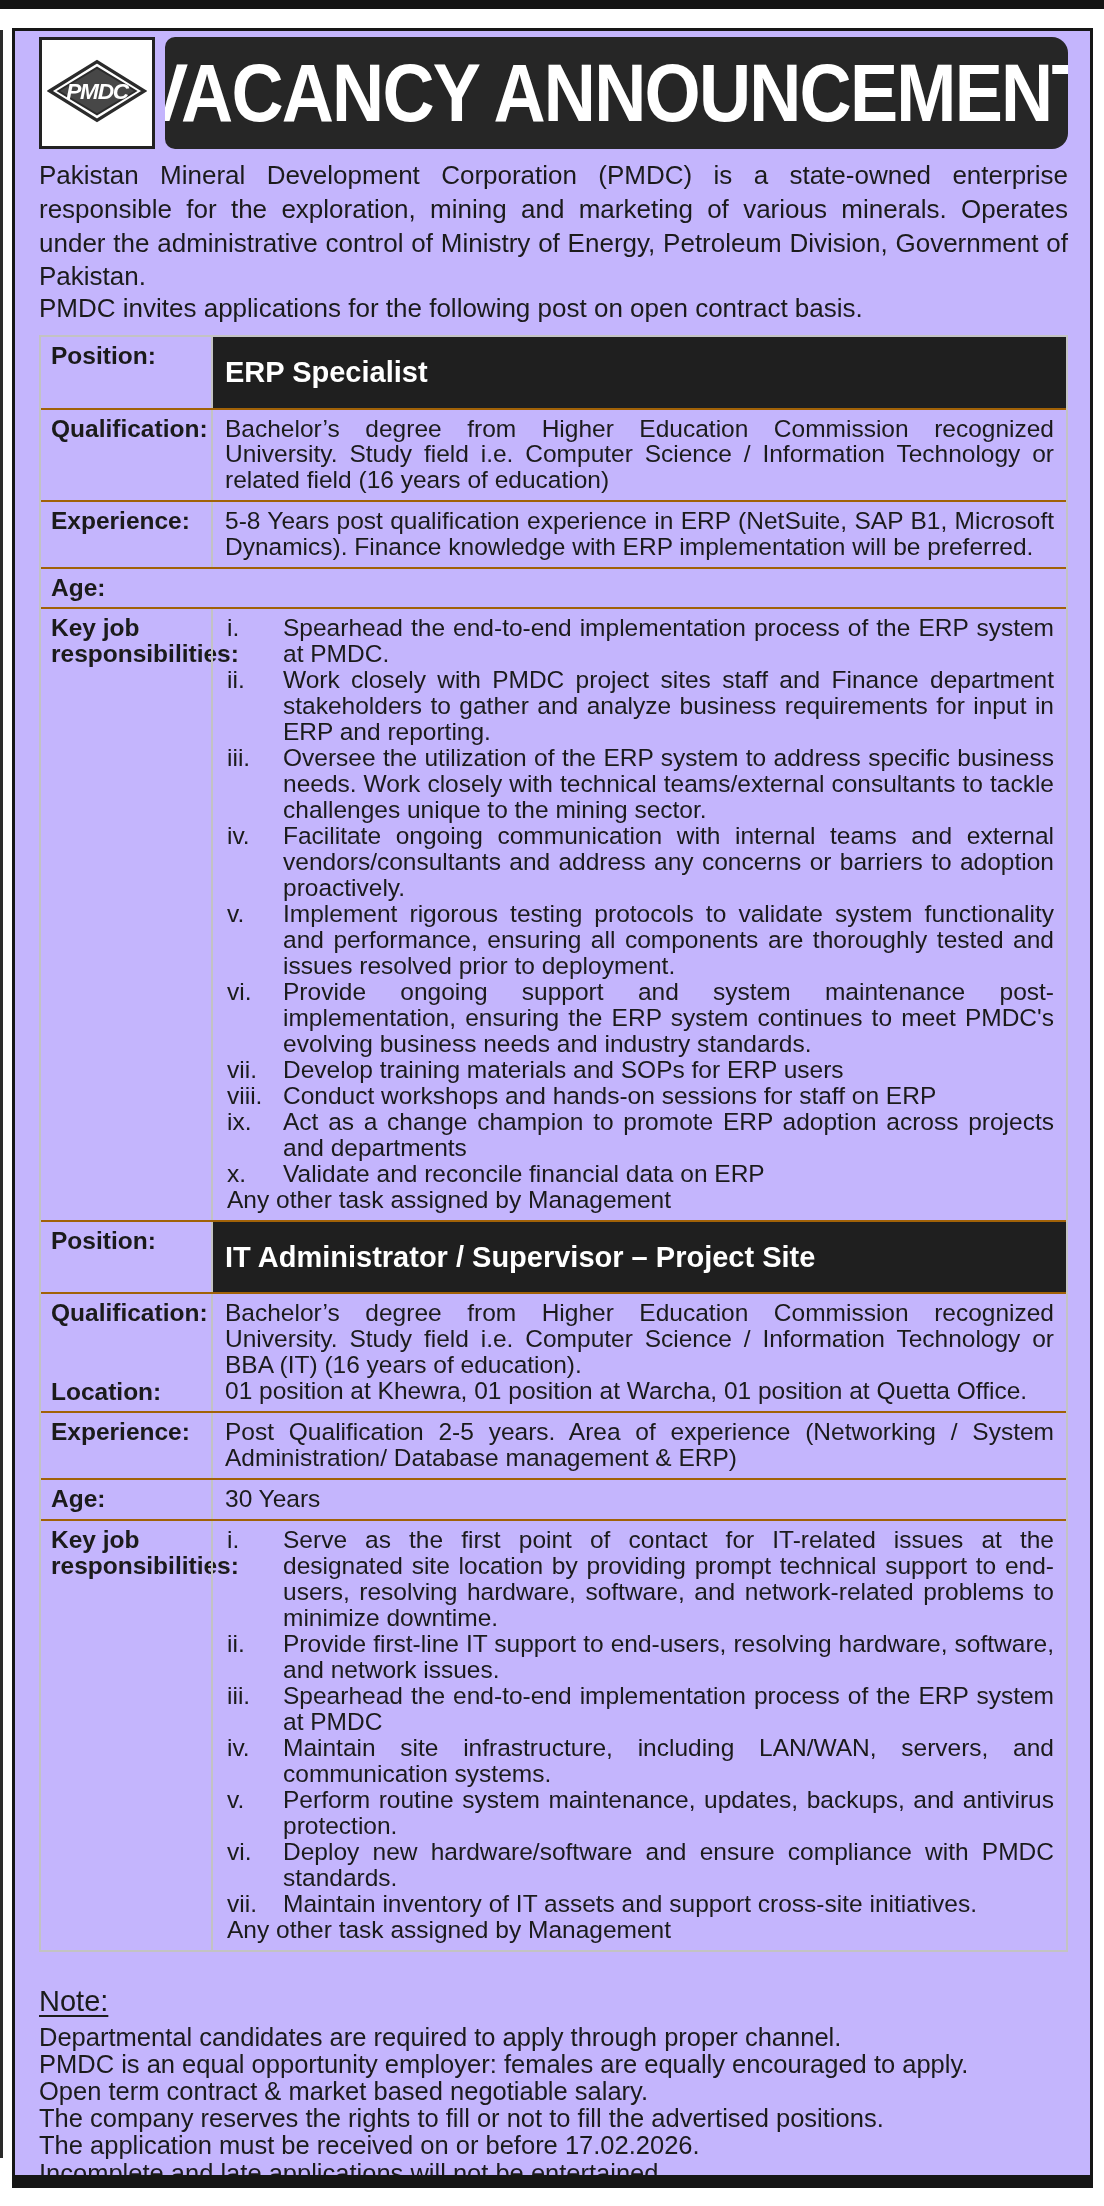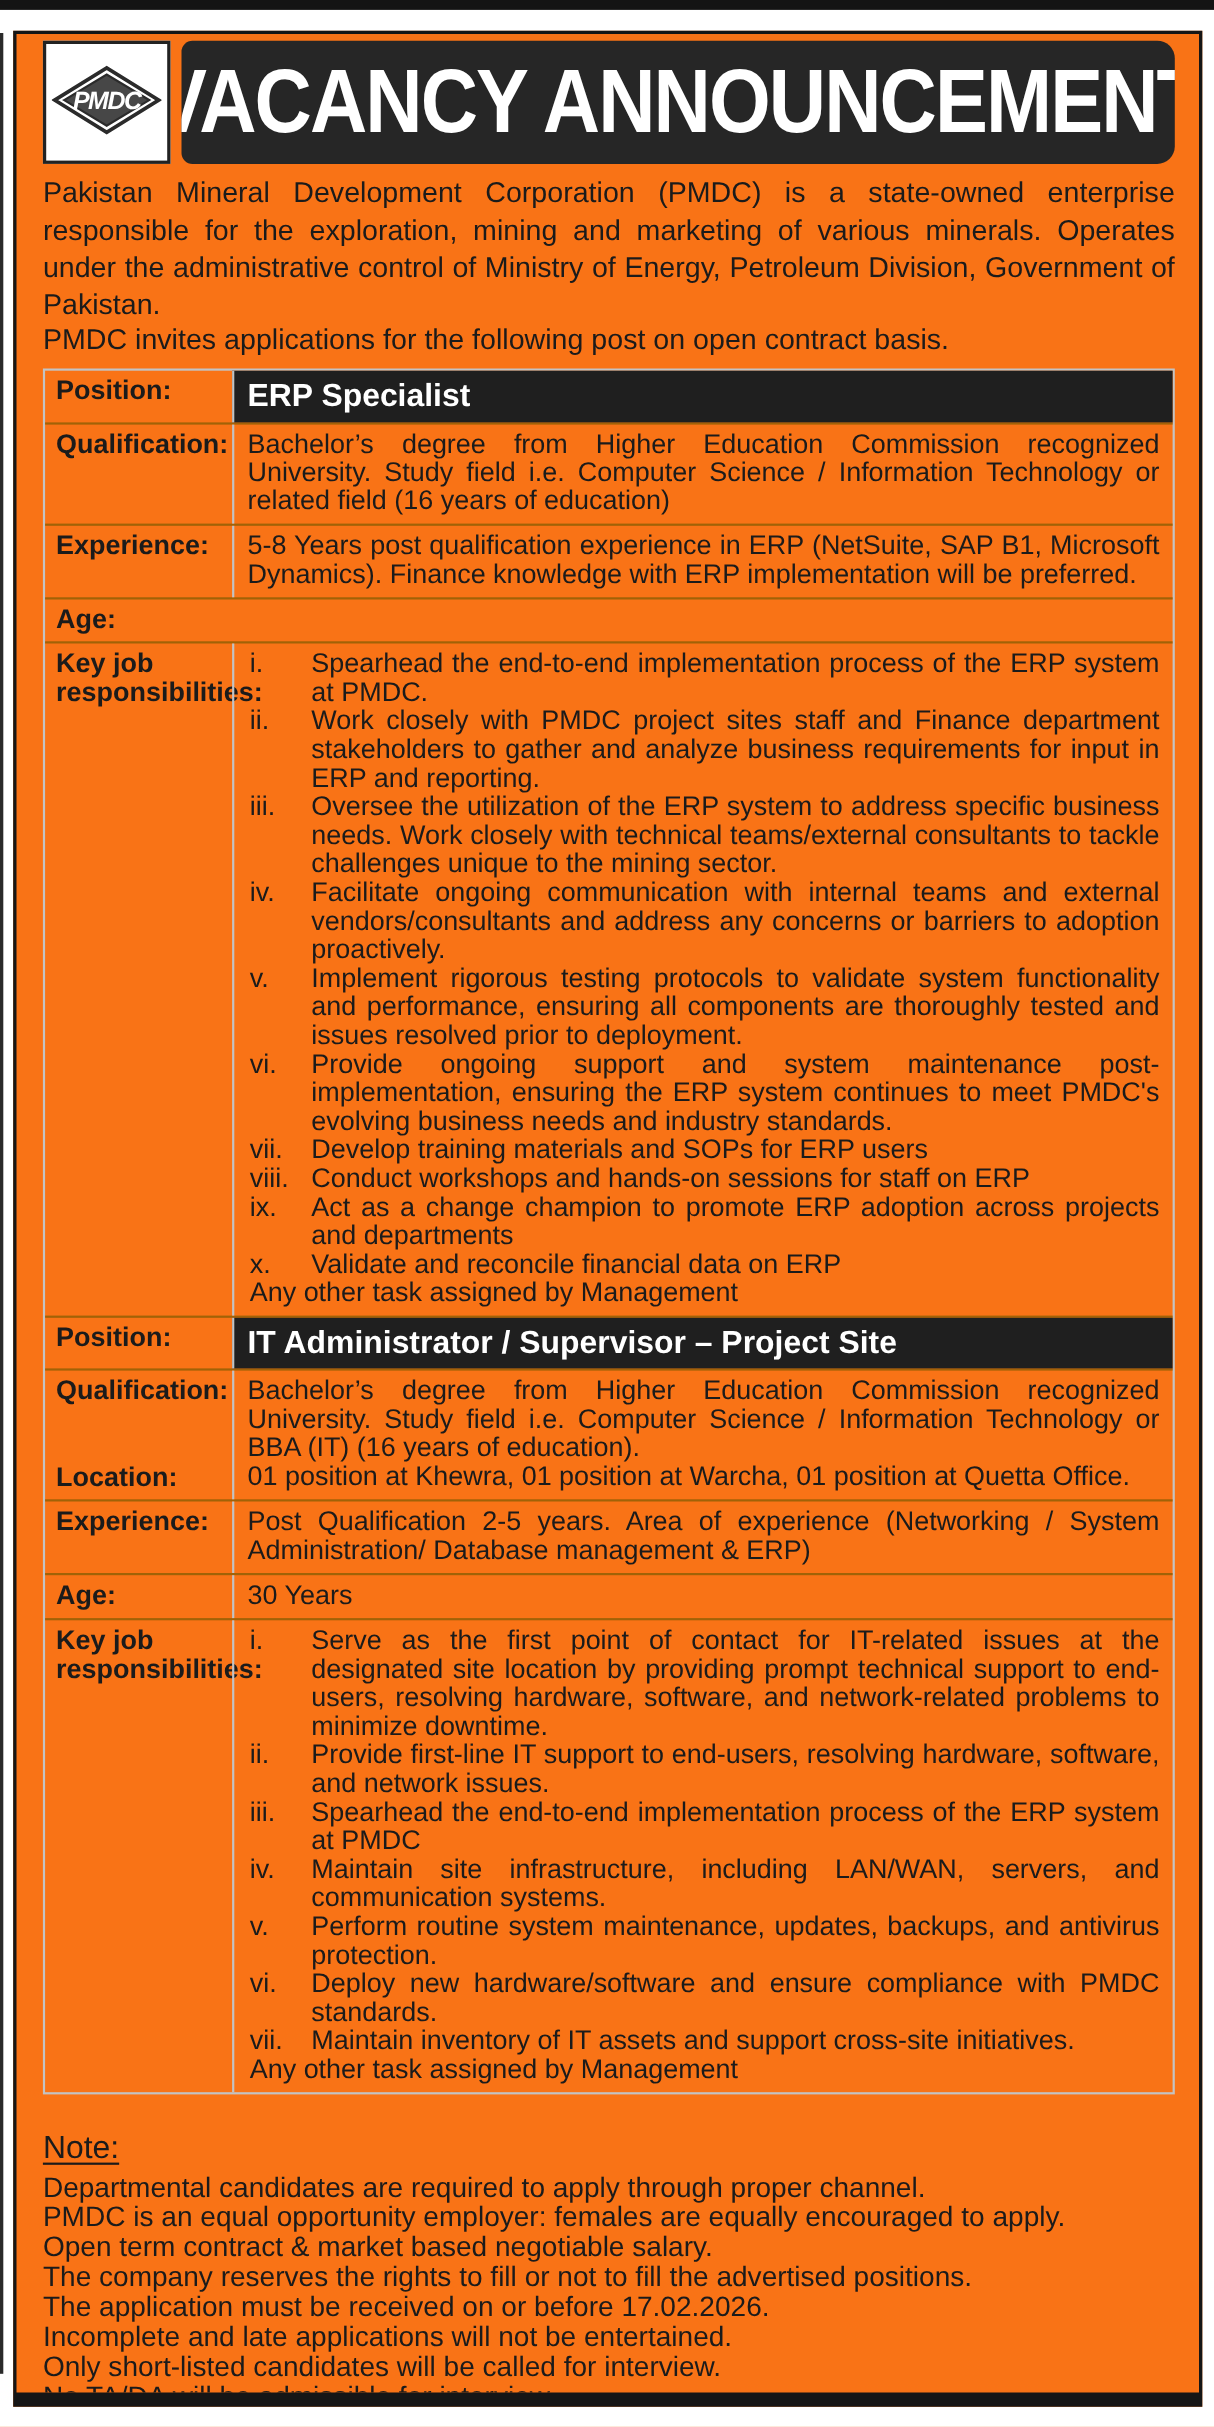--- a/index.html
+++ b/index.html
@@ -1,20 +1,20 @@
 <!DOCTYPE html>
 <html><head>
 <meta charset="utf-8">
 <style>
   html,body{margin:0;padding:0;width:1104px;height:2206px;background:#ffffff;overflow:hidden;}
   body{font-family:"Liberation Sans", sans-serif;color:#1b1b1b;position:relative;}
   .top-strip{position:absolute;top:0;left:0;width:1104px;height:9px;background:#141414;}
   .col-rule{position:absolute;top:30px;left:0;width:3px;height:2128px;background:#2a2a2a;}
   .ad{position:absolute;top:28px;left:12px;width:1081px;height:2160px;box-sizing:border-box;
-      border:3px solid #161616;border-bottom:13px solid #161616;background:#f97316;
+      border:3px solid #161616;border-bottom:13px solid #161616;background:#c4b5fd;
       padding:6px 22px 0 24px;overflow:hidden;}
   
   .header{display:flex;gap:10px;height:112px;}
   .logo-box{width:116px;flex:0 0 116px;border:3px solid #222;box-sizing:border-box;
             display:flex;align-items:center;justify-content:center;background:#fff;}
   .title-box{flex:1;background:#262626;border-radius:10px 16px 16px 10px;display:flex;
              align-items:center;justify-content:center;overflow:hidden;}
   .title-text{color:#fff;font-weight:bold;font-size:82px;line-height:1;white-space:nowrap;
               letter-spacing:-2px;display:inline-block;transform:scaleX(0.88);}
   
@@ -22,21 +22,21 @@
   .invite{font-size:26px;line-height:1.1;}
   
   .jobs-table{margin-top:12px;border:2px solid #c3c3c3;font-size:24.5px;line-height:1.06;}
   .trow{display:flex;align-items:stretch;border-top:2px solid #a16207;}
   .trow:first-child{border-top:none;}
   .tlabel{width:170px;flex:0 0 170px;box-sizing:border-box;padding:6px 6px 6px 10px;font-weight:bold;}
   .tlabel.stacked{display:flex;flex-direction:column;justify-content:space-between;}
   .tcell{flex:1;border-left:2px solid #c3c3c3;box-sizing:border-box;padding:6px 12px 7px 12px;
          text-align:justify;}
   .tcell.position{background:#1f1f1f;color:#fff;font-weight:bold;font-size:29px;
-                  display:flex;align-items:center;text-align:left;padding:8px 12px;}
+                  display:flex;align-items:center;text-align:left;padding:20px 12px;}
   .qual-text{text-align:justify;}
   .loc-text{text-align:left;}
   .resp{display:flex;}
   .rnum{flex:0 0 58px;width:58px;padding-left:2px;box-sizing:border-box;}
   .rtext{flex:1;text-align:justify;}
   .resp-footer{text-align:left;padding-left:2px;}
   
   .note-heading{margin-top:32px;font-size:29px;font-weight:normal;text-decoration:underline;
                 text-underline-offset:4px;line-height:1.2;}
   .note-lines{margin-top:6px;font-size:25.5px;line-height:1.06;}

